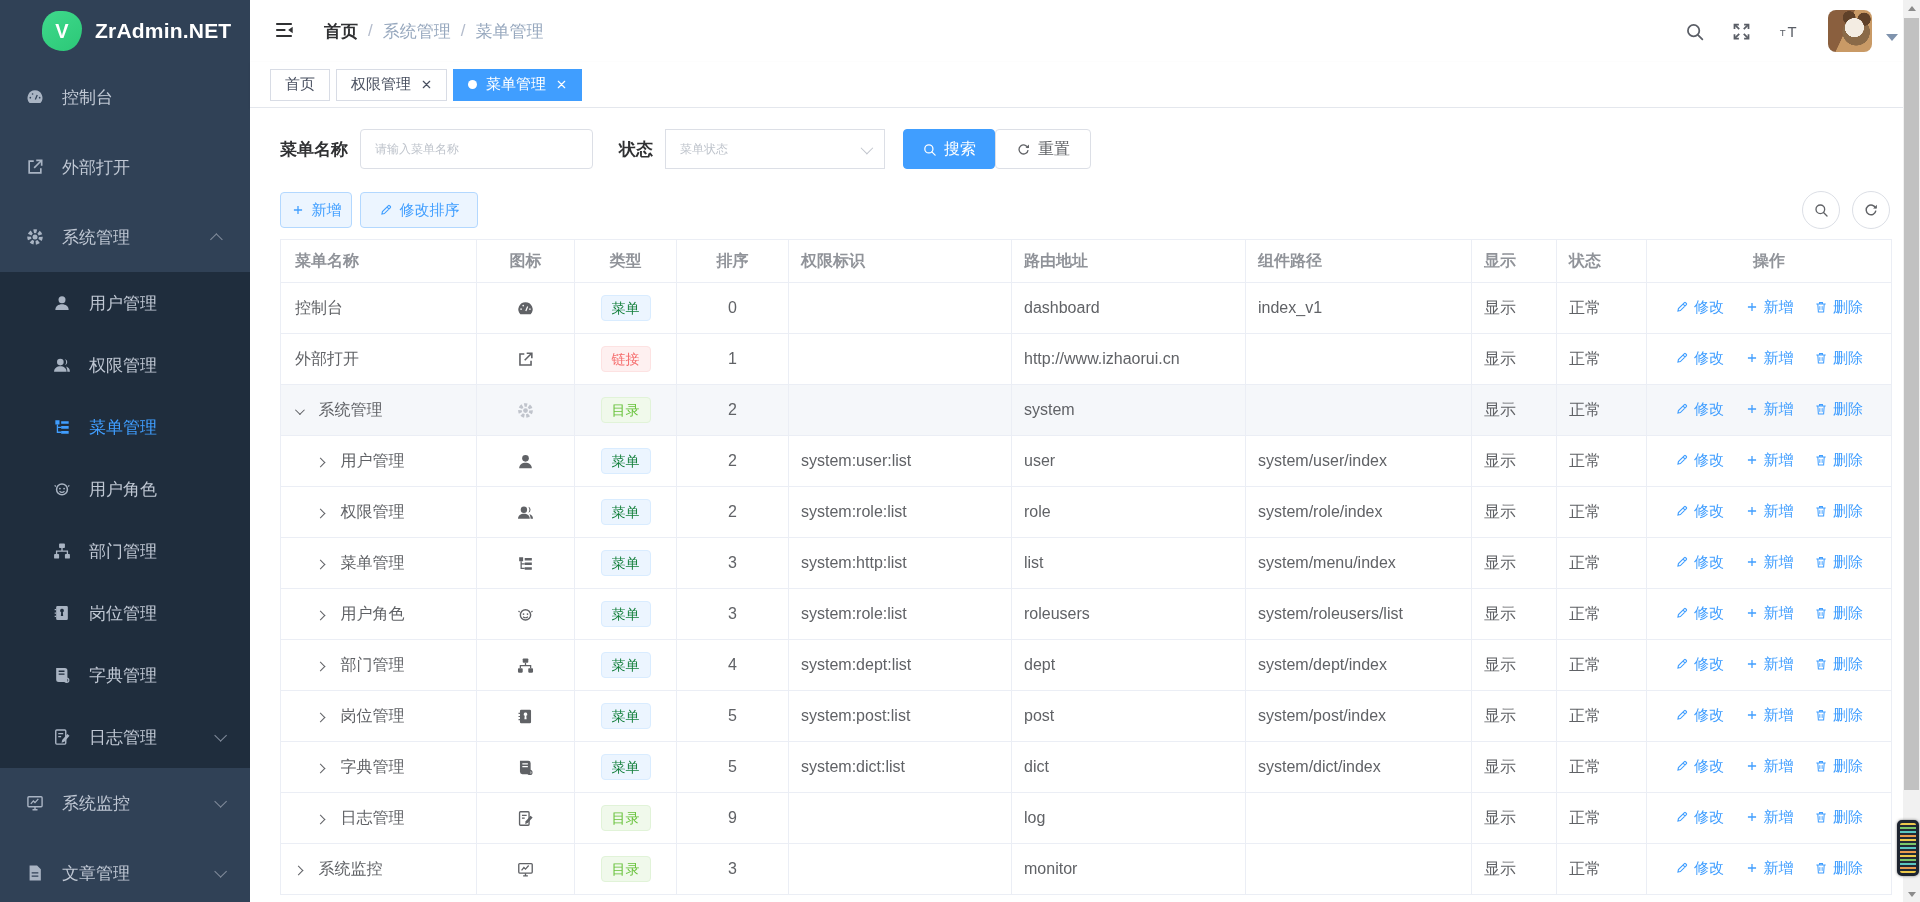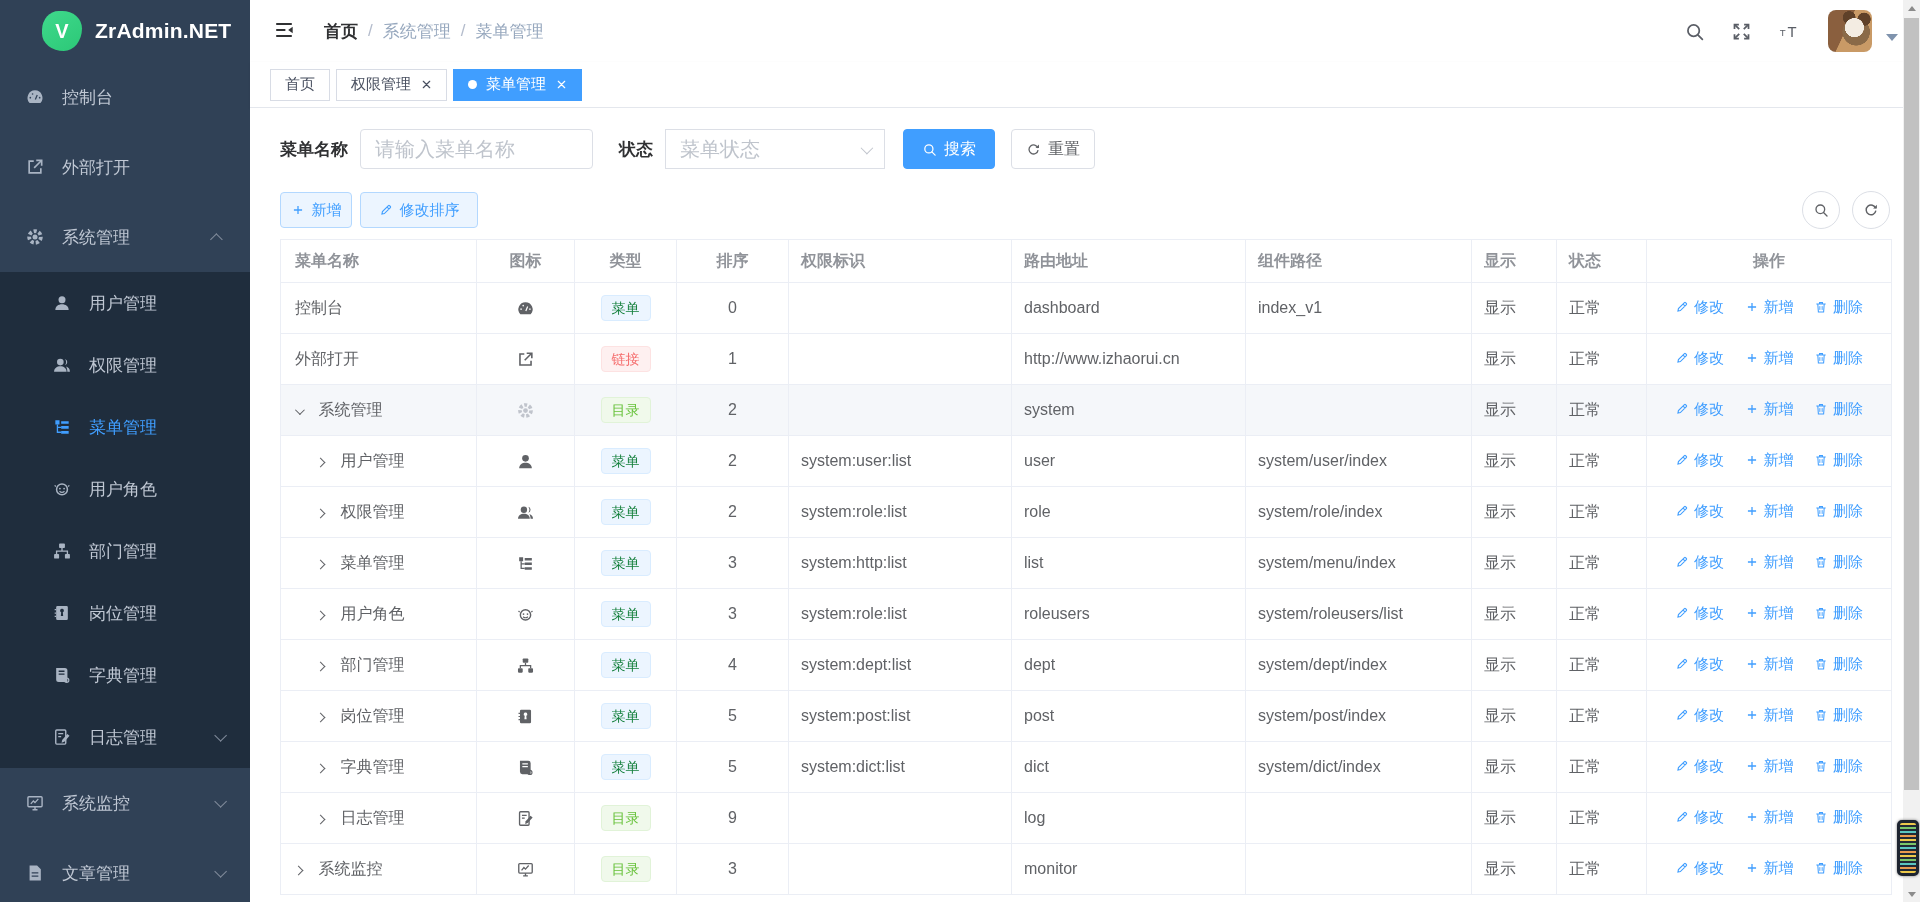--- a/index.html
+++ b/index.html
@@ -54,29 +54,29 @@
   .tab.active { background:#409eff; border-color:#409eff; color:#fff; }
   .tab-dot { width:9px; height:9px; border-radius:50%; background:#fff; margin-right:9px; }
   .tab-close { width:11px; height:11px; margin-left:10px; color:inherit; }
   .tab.active .tab-close { color:#fff; }
 
   
   .content { flex:1; padding:0 30px; background:#fff; min-height:0; }
 
   .filter-row { display:flex; align-items:center; margin-top:21px; height:40px; }
   .f-label { font-size:17px; font-weight:bold; color:#303133; }
-  .f-input { width:233px; height:40px; border:1px solid #dcdfe6; border-radius:4px; margin-left:12px; padding:0 14px; font-size:20px; color:#7f1d1d; font-family:inherit; outline:none; }
+  .f-input { width:233px; height:40px; border:1px solid #dcdfe6; border-radius:4px; margin-left:12px; padding:0 14px; font-size:12px; color:#7f1d1d; font-family:inherit; outline:none; }
   .f-input::placeholder { color:#bfc4cc; }
   .f-label.status { margin-left:26px; }
-  .f-select { width:220px; height:40px; border:1px solid #dcdfe6; border-radius:0; margin-left:12px; padding:0 14px; display:flex; align-items:center; color:#bfc4cc; font-size:20px; cursor:pointer; }
+  .f-select { width:220px; height:40px; border:1px solid #dcdfe6; border-radius:0; margin-left:12px; padding:0 14px; display:flex; align-items:center; color:#bfc4cc; font-size:12px; cursor:pointer; }
   .sel-chevron { width:9px; height:9px; border-right:1.5px solid #c0c4cc; border-bottom:1.5px solid #c0c4cc; transform:rotate(45deg) translateY(-2px); margin-left:auto; }
   .btn { height:40px; border-radius:4px; display:inline-flex; align-items:center; justify-content:center; font-size:16px; cursor:pointer; border:1px solid #dcdfe6; background:#fff; color:#606266; font-family:inherit; }
   .btn svg { width:15px; height:15px; margin-right:7px; }
   .btn-primary { background:#409eff; border-color:#409eff; color:#fff; width:92px; margin-left:18px; }
-  .btn-default { width:84px; margin-left:16px; }
+  .btn-default { width:96px; }
 
   .toolbar-row { display:flex; align-items:center; margin-top:23px; height:36px; }
   .btn-plain { height:36px; background:#ecf5ff; border:1px solid #b3d8ff; color:#409eff; font-size:15px; }
   .btn-plain svg { width:14px; height:14px; }
   .btn-add { width:72px; }
   .btn-sort { width:118px; margin-left:8px; }
   .toolbar-right { margin-left:auto; display:flex; align-items:center; }
   .circle-btn { width:38px; height:38px; border-radius:50%; border:1px solid #dcdfe6; background:#fff; display:flex; align-items:center; justify-content:center; color:#606266; cursor:pointer; margin-left:12px; }
   .circle-btn svg { width:16px; height:16px; }
 

